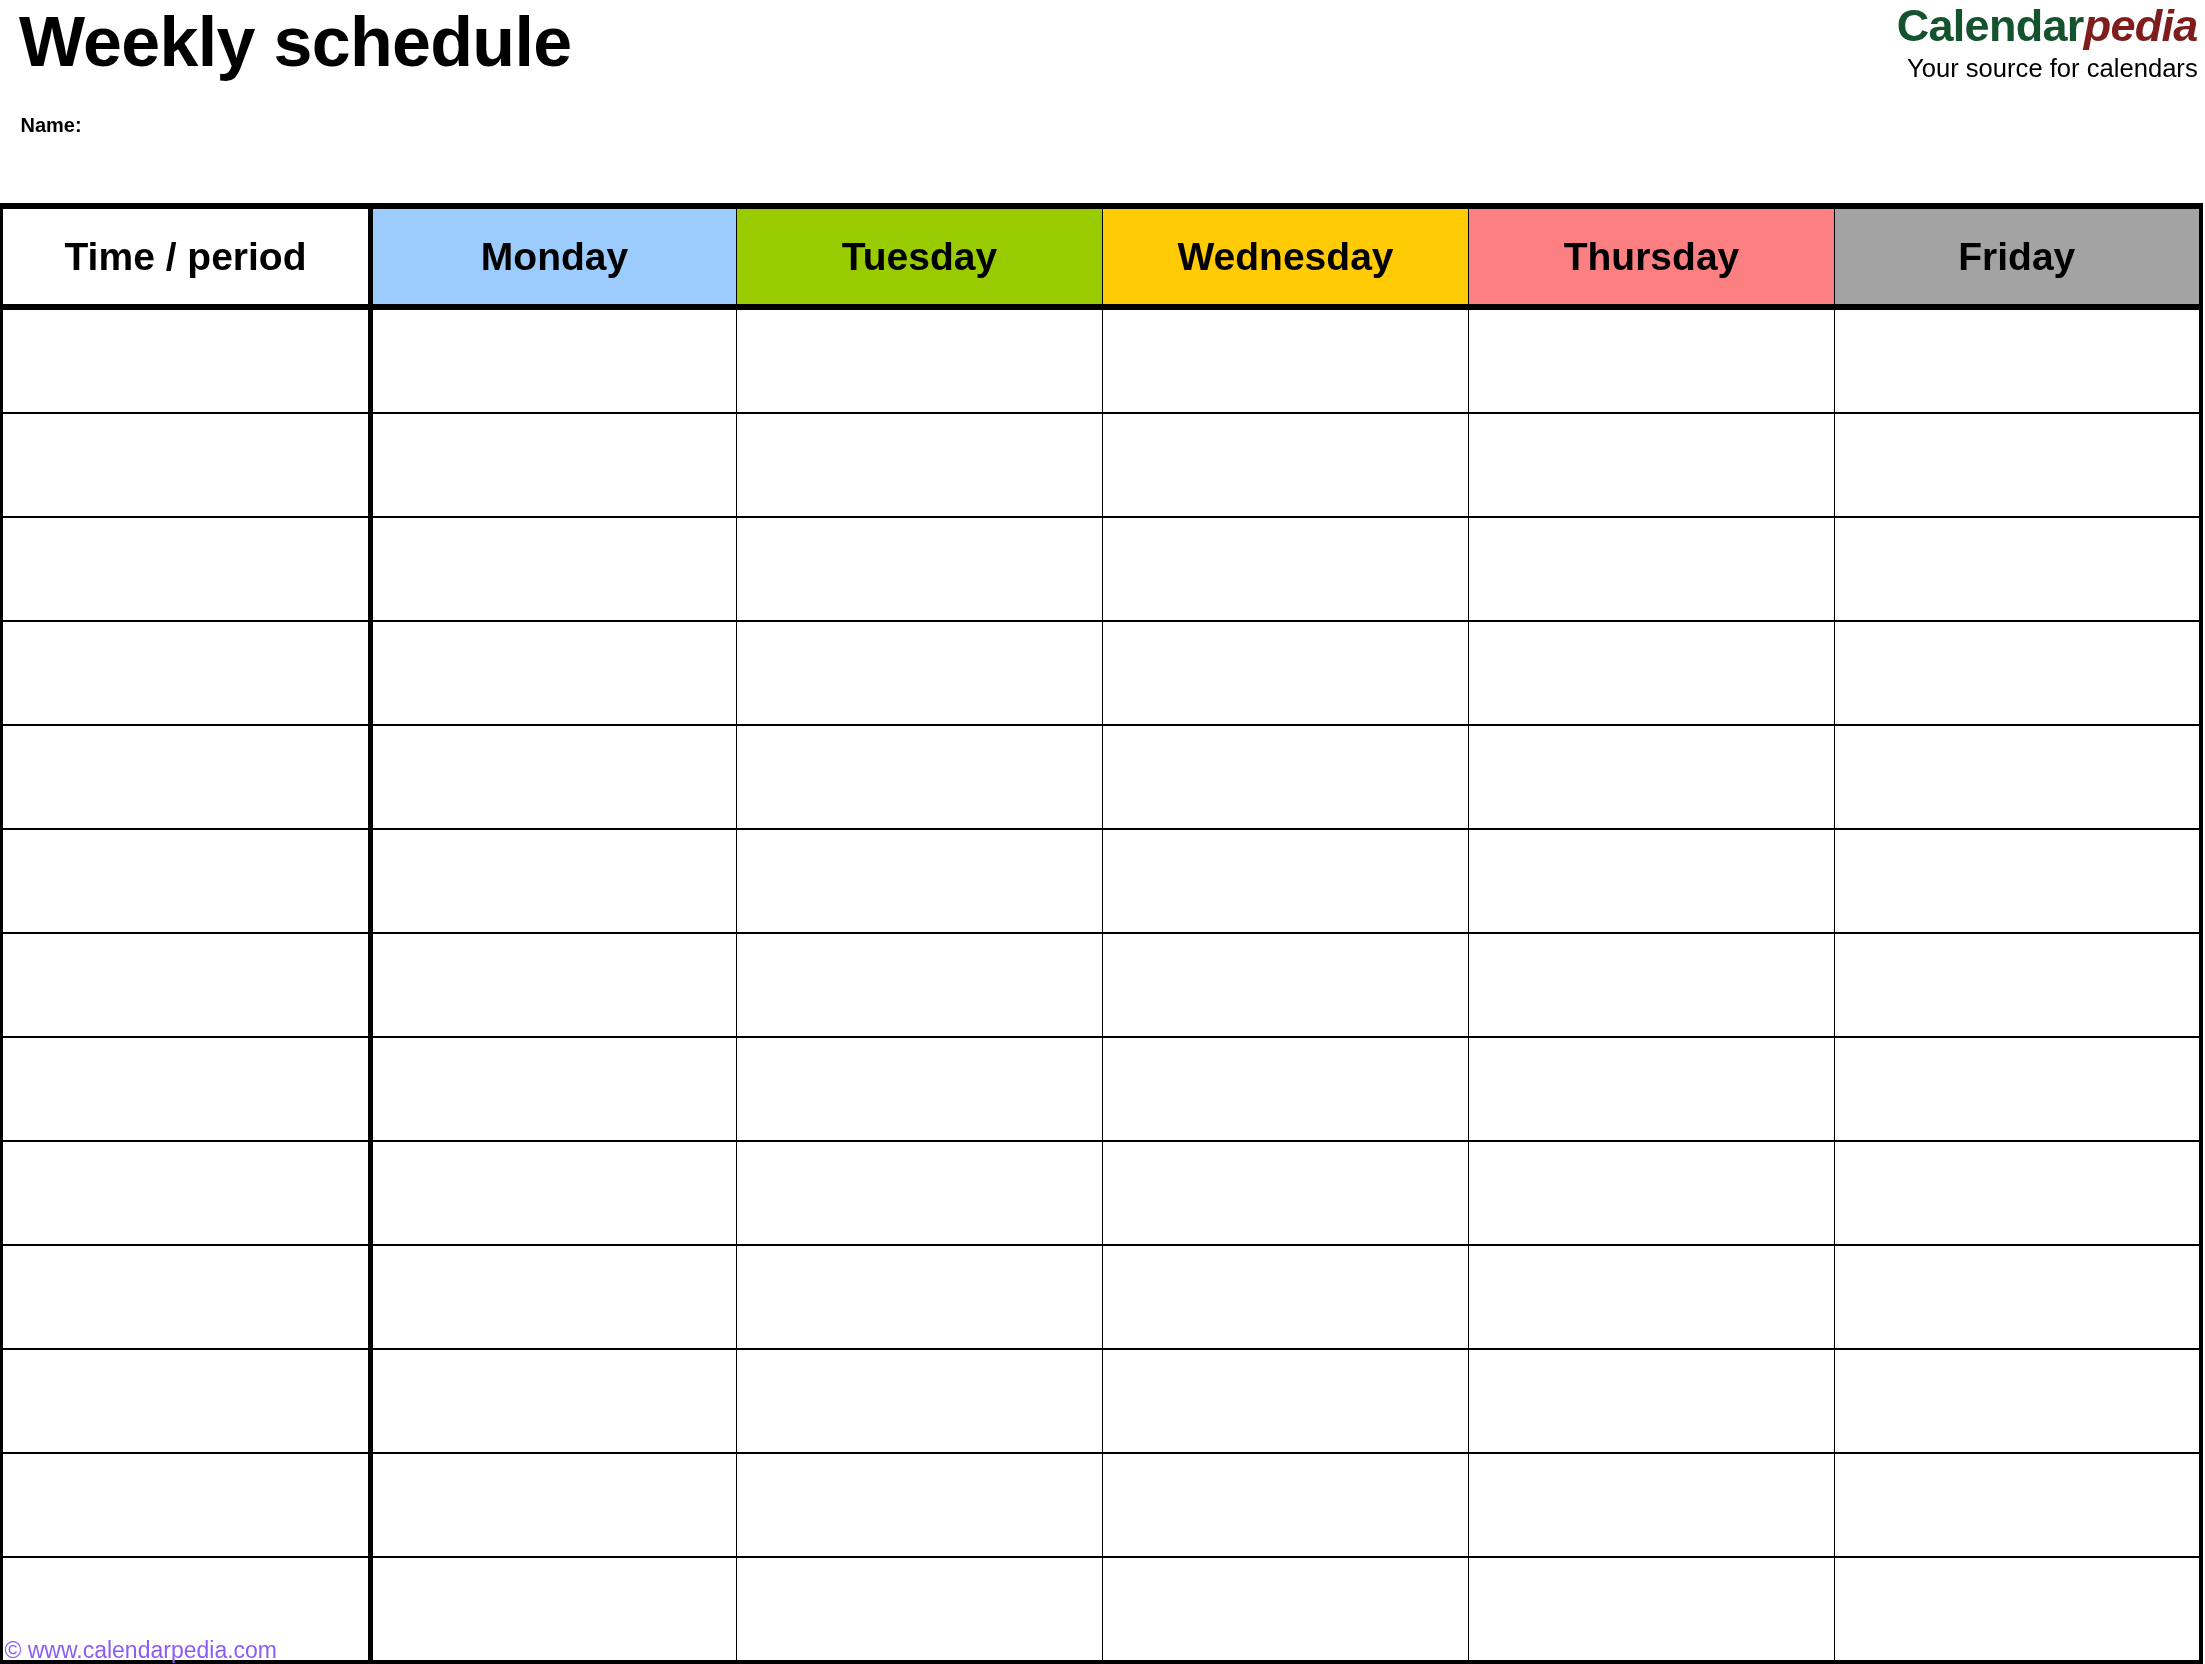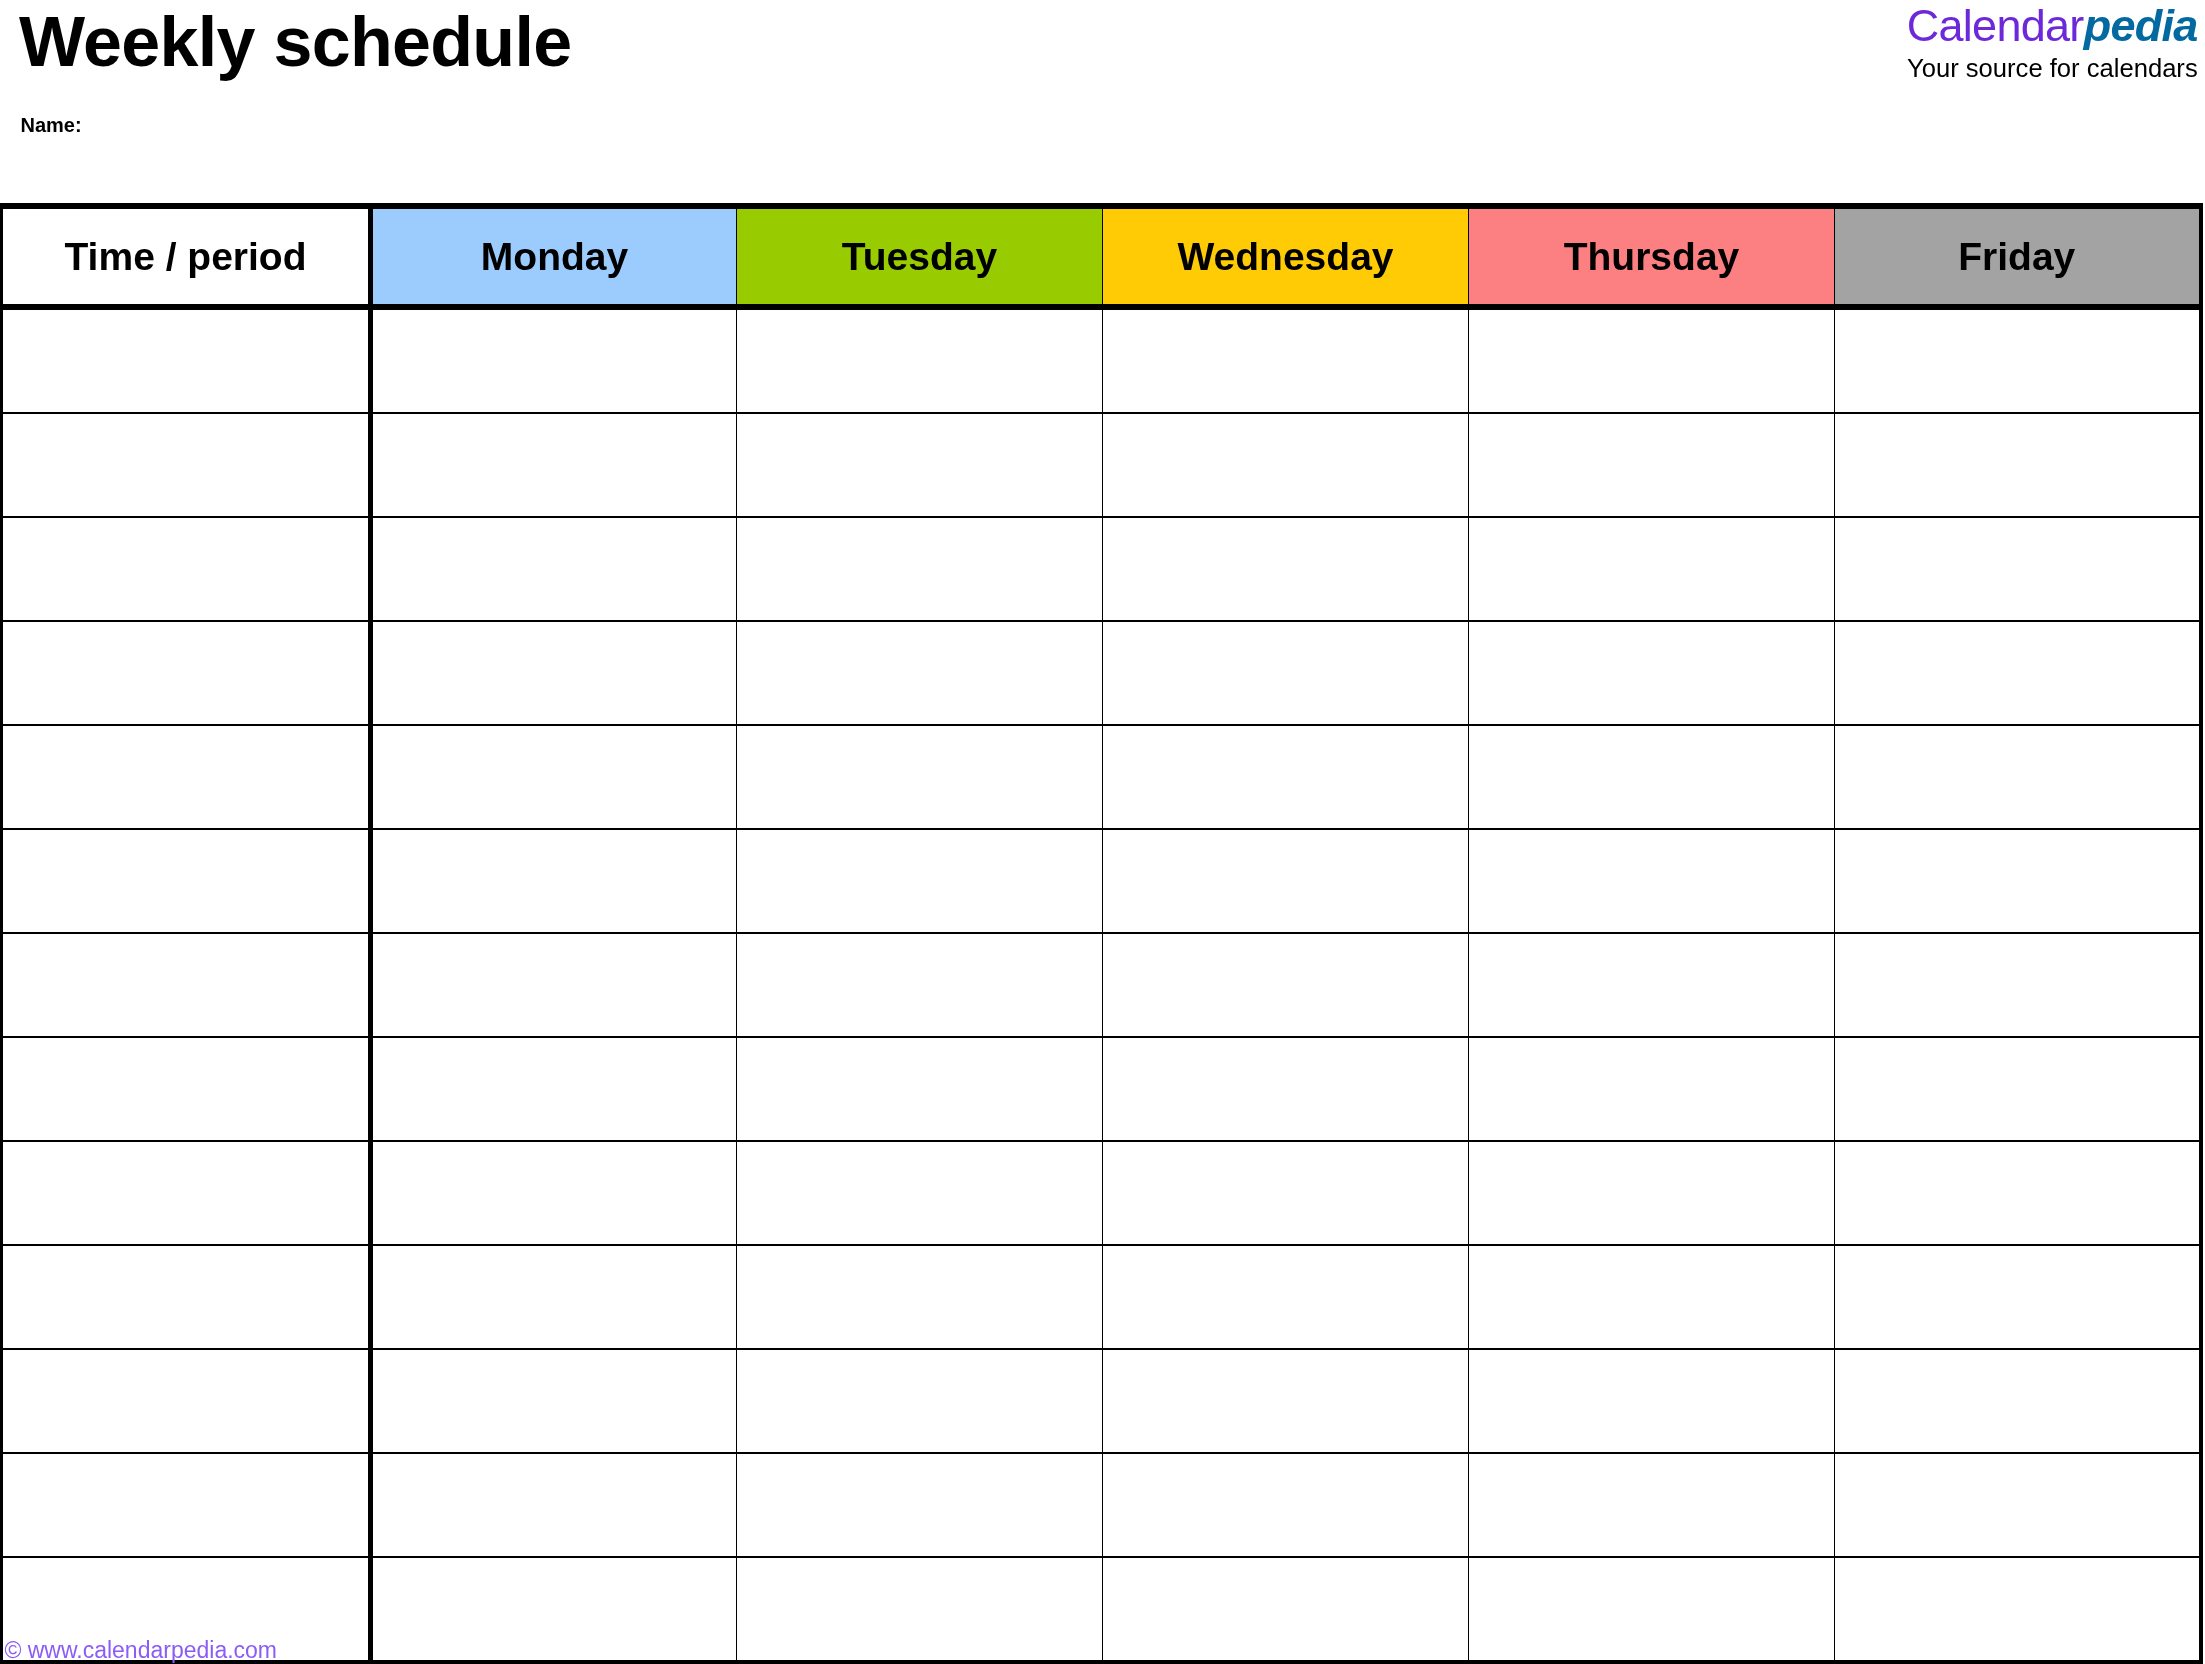--- a/index.html
+++ b/index.html
@@ -63,27 +63,27 @@
     text-align: right;
     width: 454px;
   }
   .brand-wordmark {
     font-size: 45px;
     line-height: 51px;
     white-space: nowrap;
     letter-spacing: -0.7px;
   }
   .brand-word-a {
-    font-weight: normal;
-    color: #6d28d9;
+    font-weight: bold;
+    color: #14532d;
   }
   .brand-word-b {
     font-weight: bold;
     font-style: italic;
-    color: #0369a1;
+    color: #7f1d1d;
   }
   .brand-tagline {
     font-size: 25.6px;
     line-height: 31px;
     color: #000000;
     white-space: nowrap;
     margin-top: 1.5px;
     text-align: right;
   }
 

